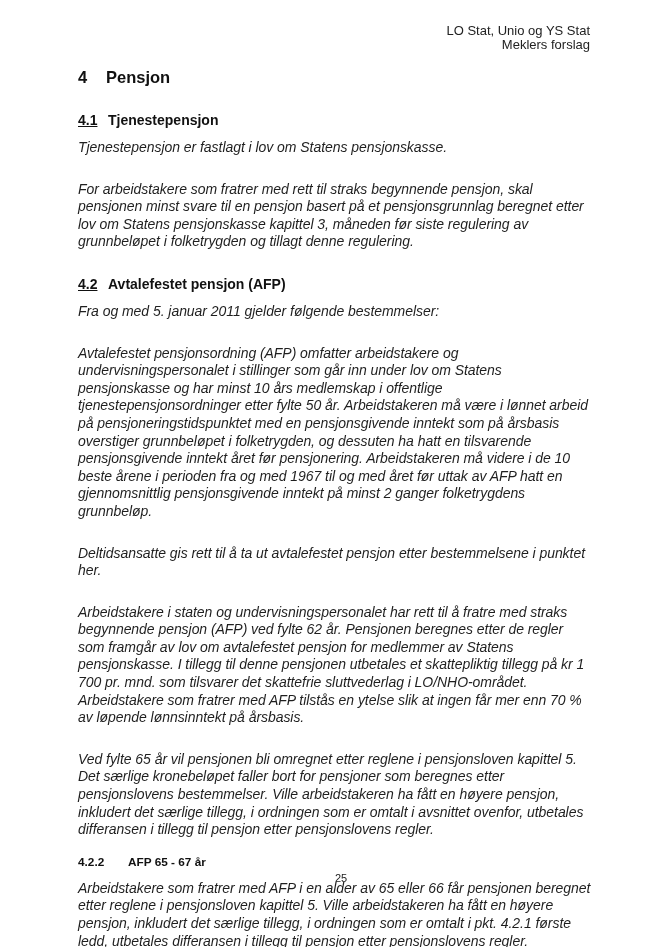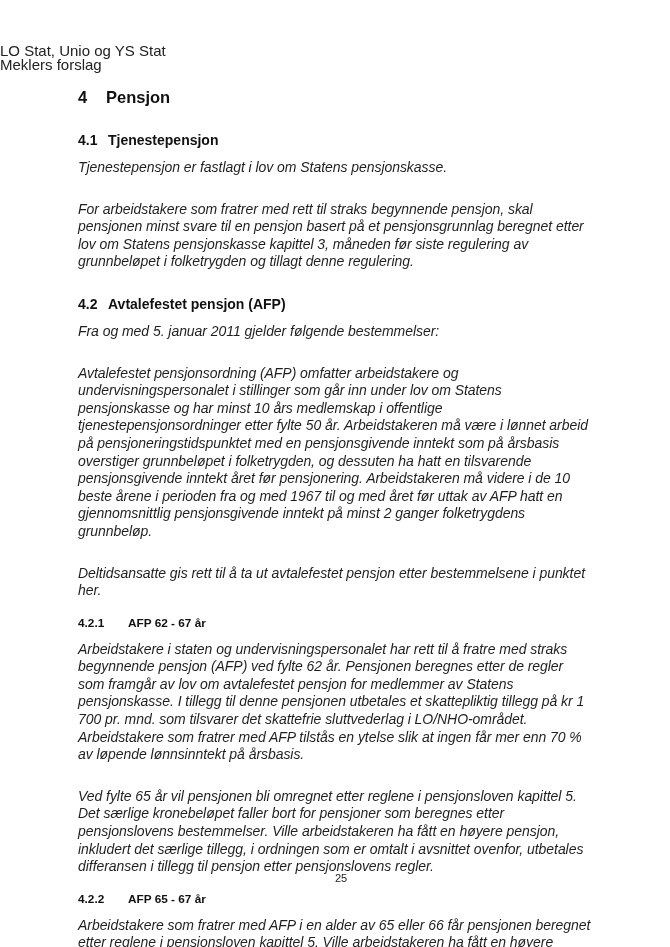--- a/index.html
+++ b/index.html
@@ -7,23 +7,24 @@
     position: relative;
     width: 670px;
     height: 947px;
     background: #ffffff;
     font-family: "Liberation Sans", sans-serif;
     color: #1f1f1f;
     overflow: hidden;
     box-sizing: border-box;
   }
   .page-header {
-    padding-top: 44px;
+    padding-top: 24px;
     padding-right: 80px;
-    font-size: 15px;
+    text-align: right;
+    font-size: 13px;
     line-height: 14px;
     color: #222222;
   }
   .hdr-line2 { }
   .content {
     padding: 0 78px;
     width: 514px;
     box-sizing: content-box;
   }
   .h1 {
@@ -36,21 +37,21 @@
   }
   .h1 .num { width: 28px; flex: 0 0 auto; }
   .h2 {
     display: flex;
     margin: 24px 0 0 0;
     font-size: 14px;
     line-height: 18px;
     font-weight: bold;
     color: #111111;
   }
-  .h2 .num { width: 30px; flex: 0 0 auto; }
+  .h2 .num { width: 30px; flex: 0 0 auto; text-decoration: underline; }
   .h3 {
     display: flex;
     margin: 16px 0 0 0;
     font-size: 11.8px;
     line-height: 15px;
     font-weight: bold;
     color: #111111;
   }
   .h3 .num { width: 50px; flex: 0 0 auto; }
   .para {
@@ -97,24 +98,20 @@
     <p class="para">For arbeidstakere som fratrer med rett til straks begynnende pensjon, skal pensjonen minst svare til en pensjon basert på et pensjonsgrunnlag beregnet etter lov om Statens pensjonskasse kapittel 3, måneden før siste regulering av grunnbeløpet i folketrygden og tillagt denne regulering.</p>
 
     <div class="h2">
       <span class="num">4.2</span>
       <span>Avtalefestet pensjon (AFP)</span>
     </div>
     <p class="para">Fra og med 5. januar 2011 gjelder følgende bestemmelser:</p>
     <p class="para">Avtalefestet pensjonsordning (AFP) omfatter arbeidstakere og undervisningspersonalet i stillinger som går inn under lov om Statens pensjonskasse og har minst 10 års medlemskap i offentlige tjenestepensjonsordninger etter fylte 50 år. Arbeidstakeren må være i lønnet arbeid på pensjoneringstidspunktet med en pensjonsgivende inntekt som på årsbasis overstiger grunnbeløpet i folketrygden, og dessuten ha hatt en tilsvarende pensjonsgivende inntekt året før pensjonering. Arbeidstakeren må videre i de 10 beste årene i perioden fra og med 1967 til og med året før uttak av AFP hatt en gjennomsnittlig pensjonsgivende inntekt på minst 2 ganger folketrygdens grunnbeløp.</p>
     <p class="para">Deltidsansatte gis rett til å ta ut avtalefestet pensjon etter bestemmelsene i punktet her.</p>
 
-    <div class="h3">
-      <span class="num">4.2.1</span>
-      <span>AFP 62 - 67 år</span>
-    </div>
     <p class="para">Arbeidstakere i staten og undervisningspersonalet har rett til å fratre med straks begynnende pensjon (AFP) ved fylte 62 år. Pensjonen beregnes etter de regler som framgår av lov om avtalefestet pensjon for medlemmer av Statens pensjonskasse. I tillegg til denne pensjonen utbetales et skattepliktig tillegg på kr 1 700 pr. mnd. som tilsvarer det skattefrie sluttvederlag i LO/NHO-området. Arbeidstakere som fratrer med AFP tilstås en ytelse slik at ingen får mer enn 70 % av løpende lønnsinntekt på årsbasis.</p>
     <p class="para">Ved fylte 65 år vil pensjonen bli omregnet etter reglene i pensjonsloven kapittel 5. Det særlige kronebeløpet faller bort for pensjoner som beregnes etter pensjonslovens bestemmelser. Ville arbeidstakeren ha fått en høyere pensjon, inkludert det særlige tillegg, i ordningen som er omtalt i avsnittet ovenfor, utbetales differansen i tillegg til pensjon etter pensjonslovens regler.</p>
 
     <div class="h3">
       <span class="num">4.2.2</span>
       <span>AFP 65 - 67 år</span>
     </div>
     <p class="para">Arbeidstakere som fratrer med AFP i en alder av 65 eller 66 får pensjonen beregnet etter reglene i pensjonsloven kapittel 5. Ville arbeidstakeren ha fått en høyere pensjon, inkludert det særlige tillegg, i ordningen som er omtalt i pkt. 4.2.1 første ledd, utbetales differansen i tillegg til pensjon etter pensjonslovens regler.</p>
 
   </div>

